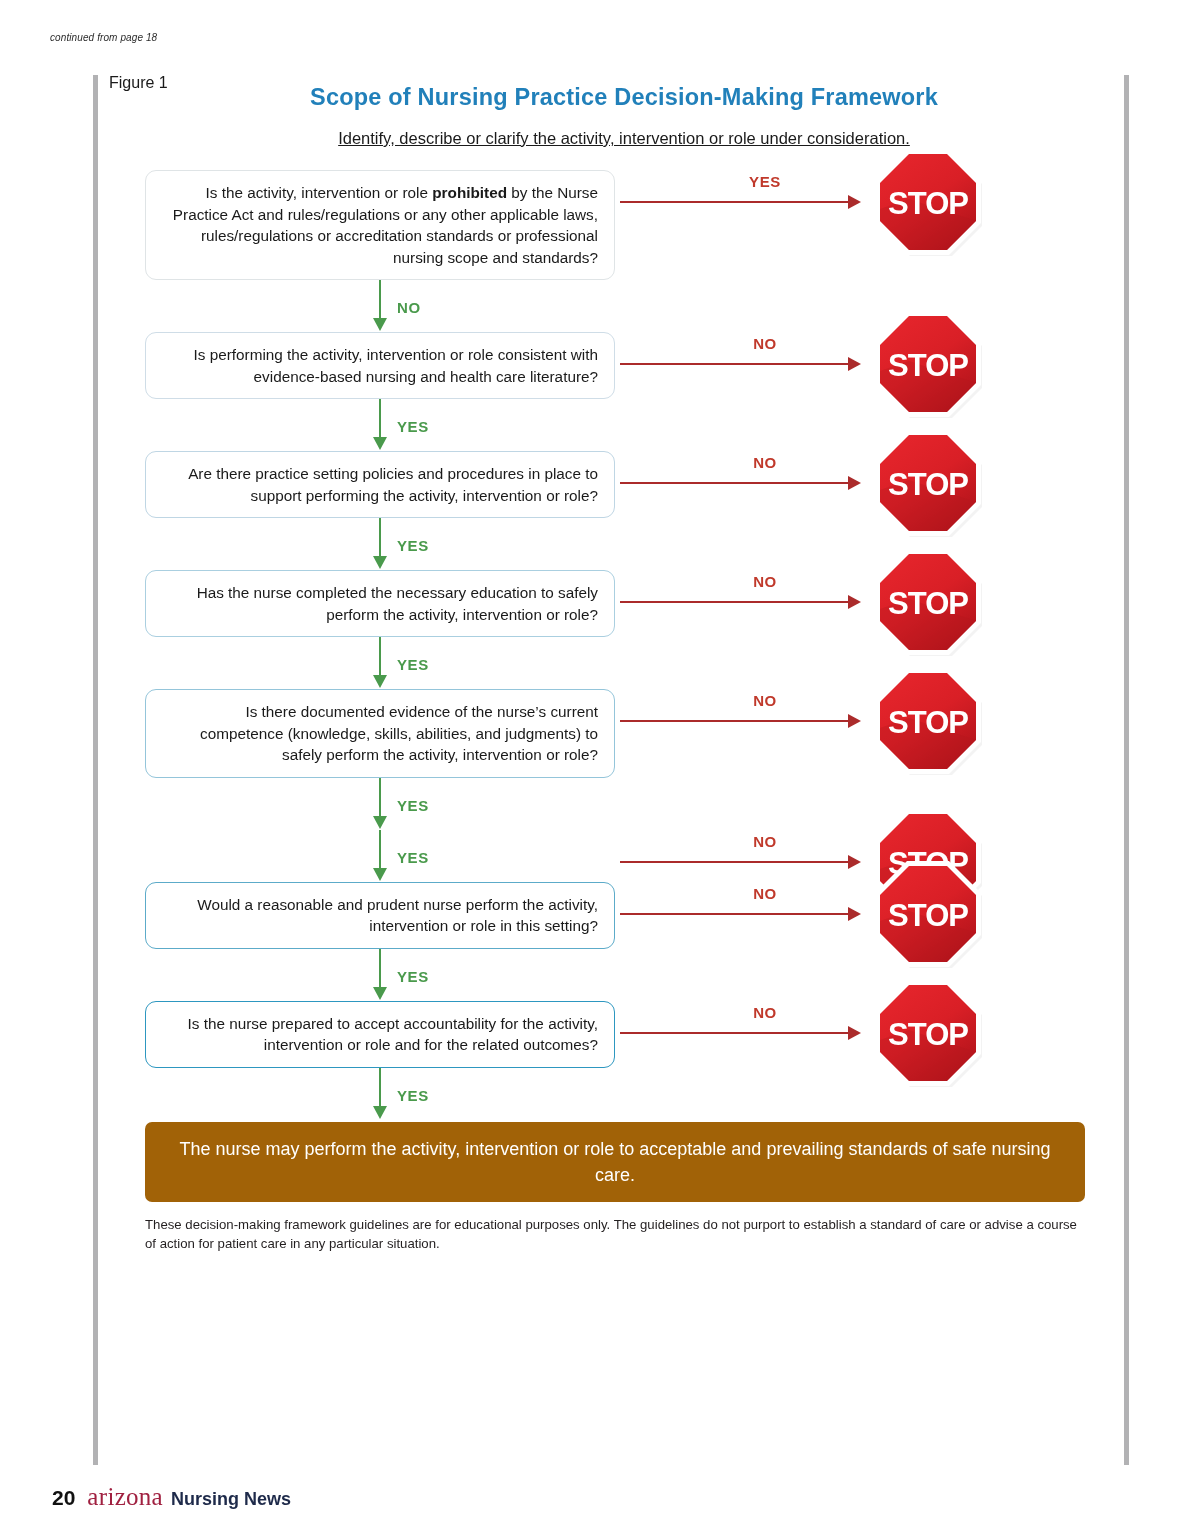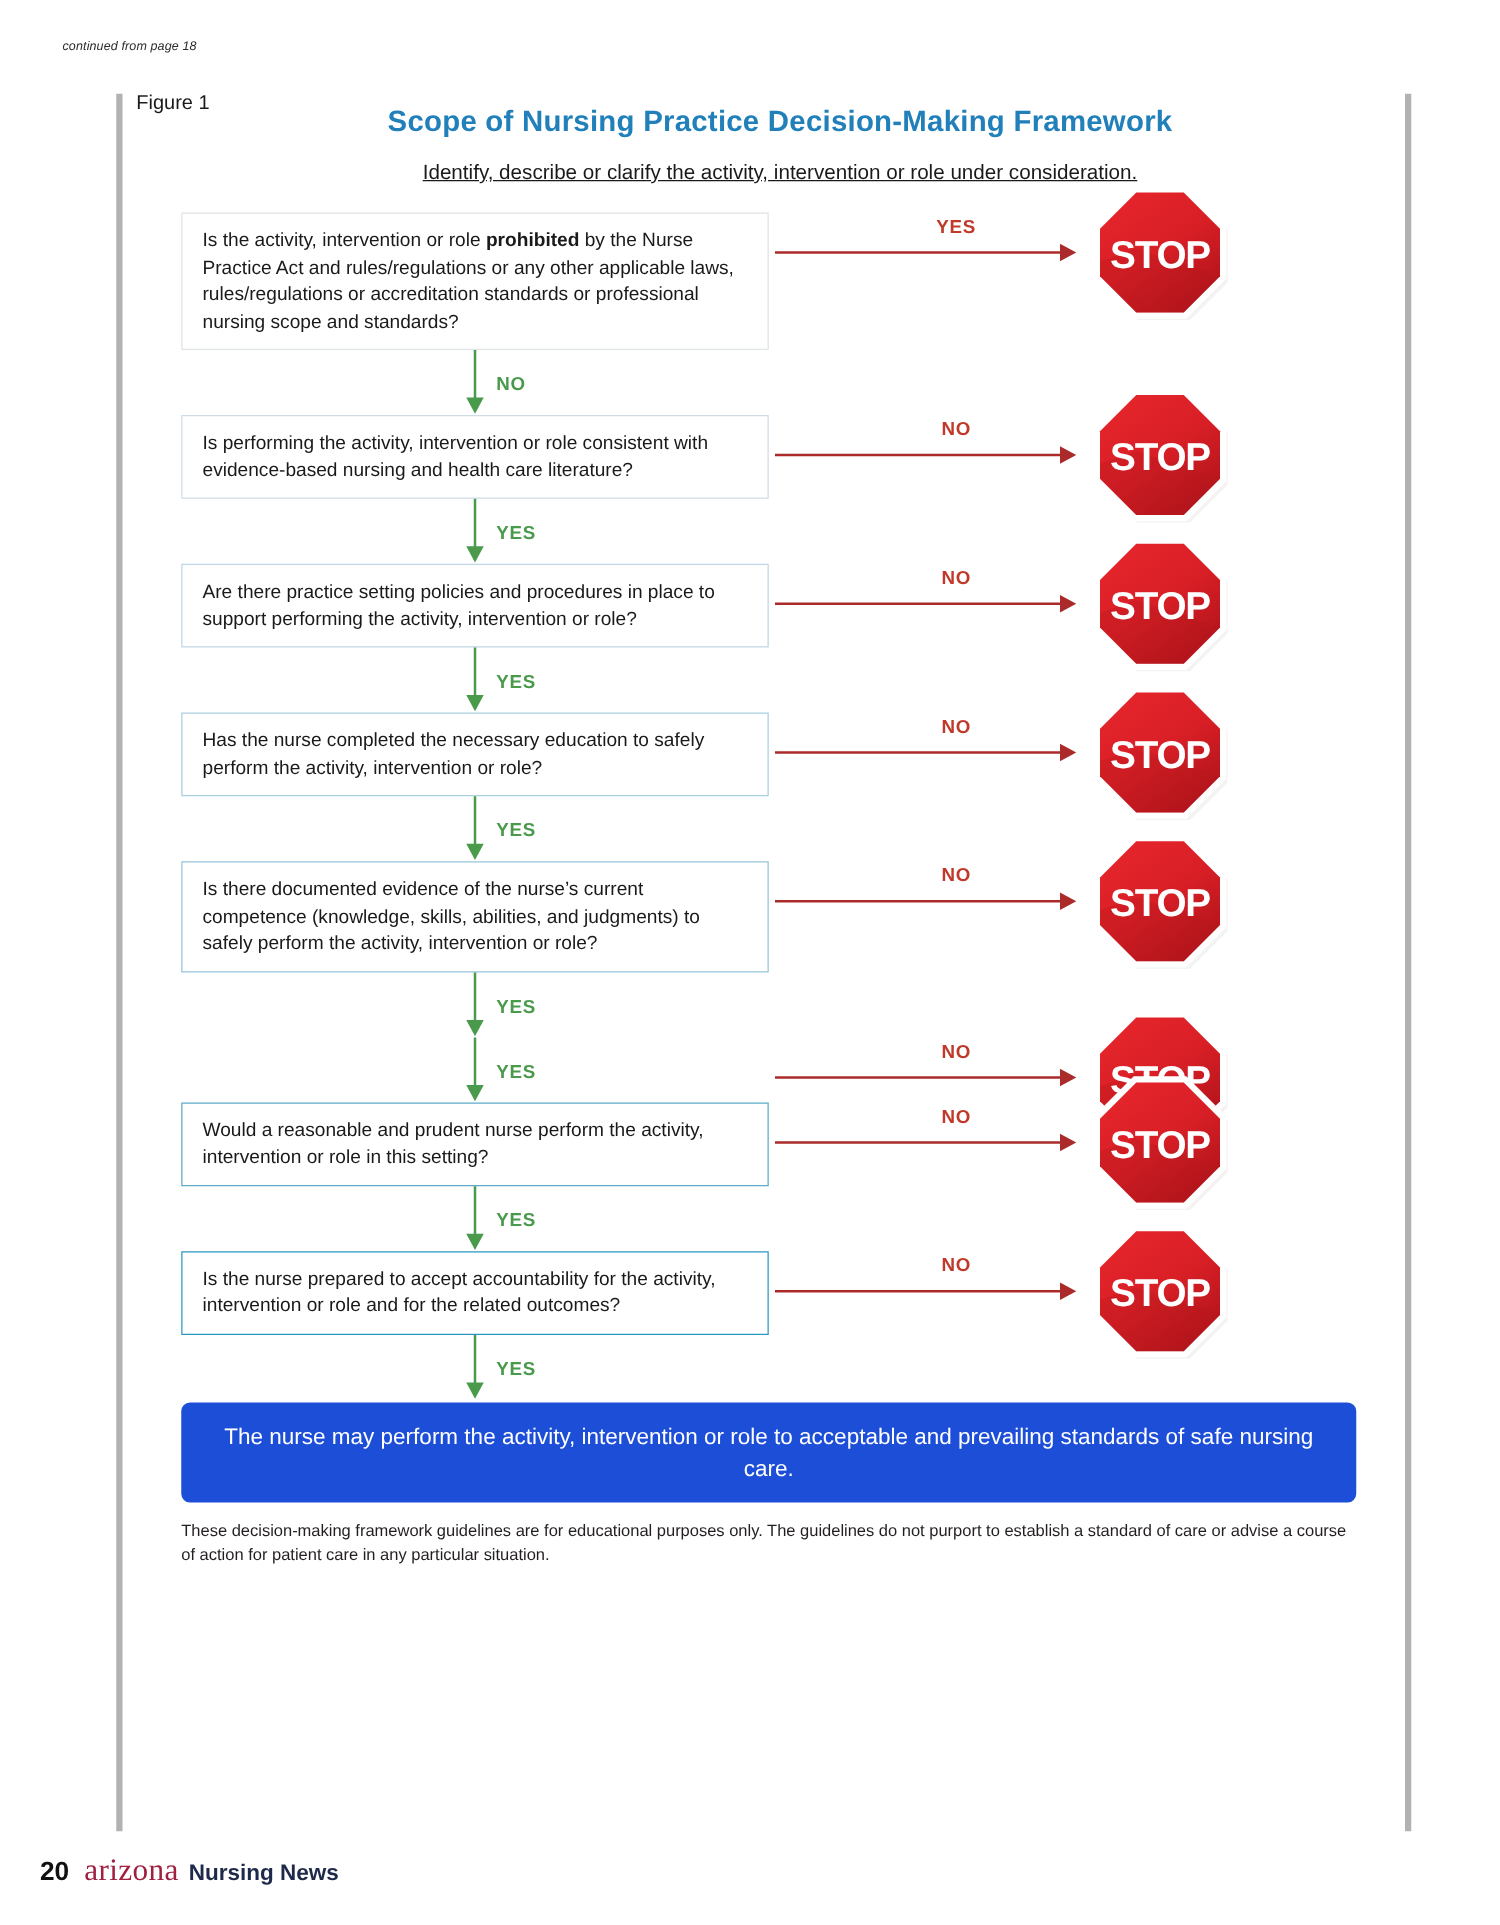--- a/index.html
+++ b/index.html
@@ -62,24 +62,24 @@
   .row{
     position:relative;
     display:block;
   }
 
   .qbox{
     position:relative;
     box-sizing:border-box;
     width:470px;
     border:1.6px solid #c9d8e3;
-    border-radius:0;
+    border-radius:11px;
     background:#ffffff;
     padding:11px 16px;
-    text-align:left;
+    text-align:right;
     font-size:15.3px;
     line-height:21.5px;
     color:#1a1a1a;
   }
   .qbox b{font-weight:bold;}
 
   
   .qbox.t0{border-color:#dfe4e6;}
   .qbox.t1{border-color:#cfdde7;}
   .qbox.t2{border-color:#bfd6e4;}
@@ -153,42 +153,42 @@
     left:252px;top:19px;
     font-size:15px;font-weight:bold;
     color:#4a9a4c;
     letter-spacing:.6px;
   }
 
   
   .banner{
     box-sizing:border-box;
     width:940px;
-    background:#1d4ed8;
+    background:#a16207;
     border-radius:7px;
     color:#ffffff;
     text-align:center;
     font-size:18px;
     line-height:26px;
     padding:14px 30px;
     margin-top:2px;
   }
 
   .disclaimer{
     margin-top:13px;
     width:935px;
     font-size:13.2px;
     line-height:19px;
     color:#231f20;
   }
 
   
   .footer{
     position:absolute;
-    left:32px;top:1483px;
+    left:52px;top:1483px;
     display:flex;align-items:baseline;
   }
   .footer .pnum{
     font-size:21px;font-weight:bold;color:#111;
     margin-right:12px;
   }
   .footer .az{
     font-family:"Liberation Serif", serif;
     font-size:25px;color:#a02040;
     margin-right:8px;letter-spacing:.3px;

